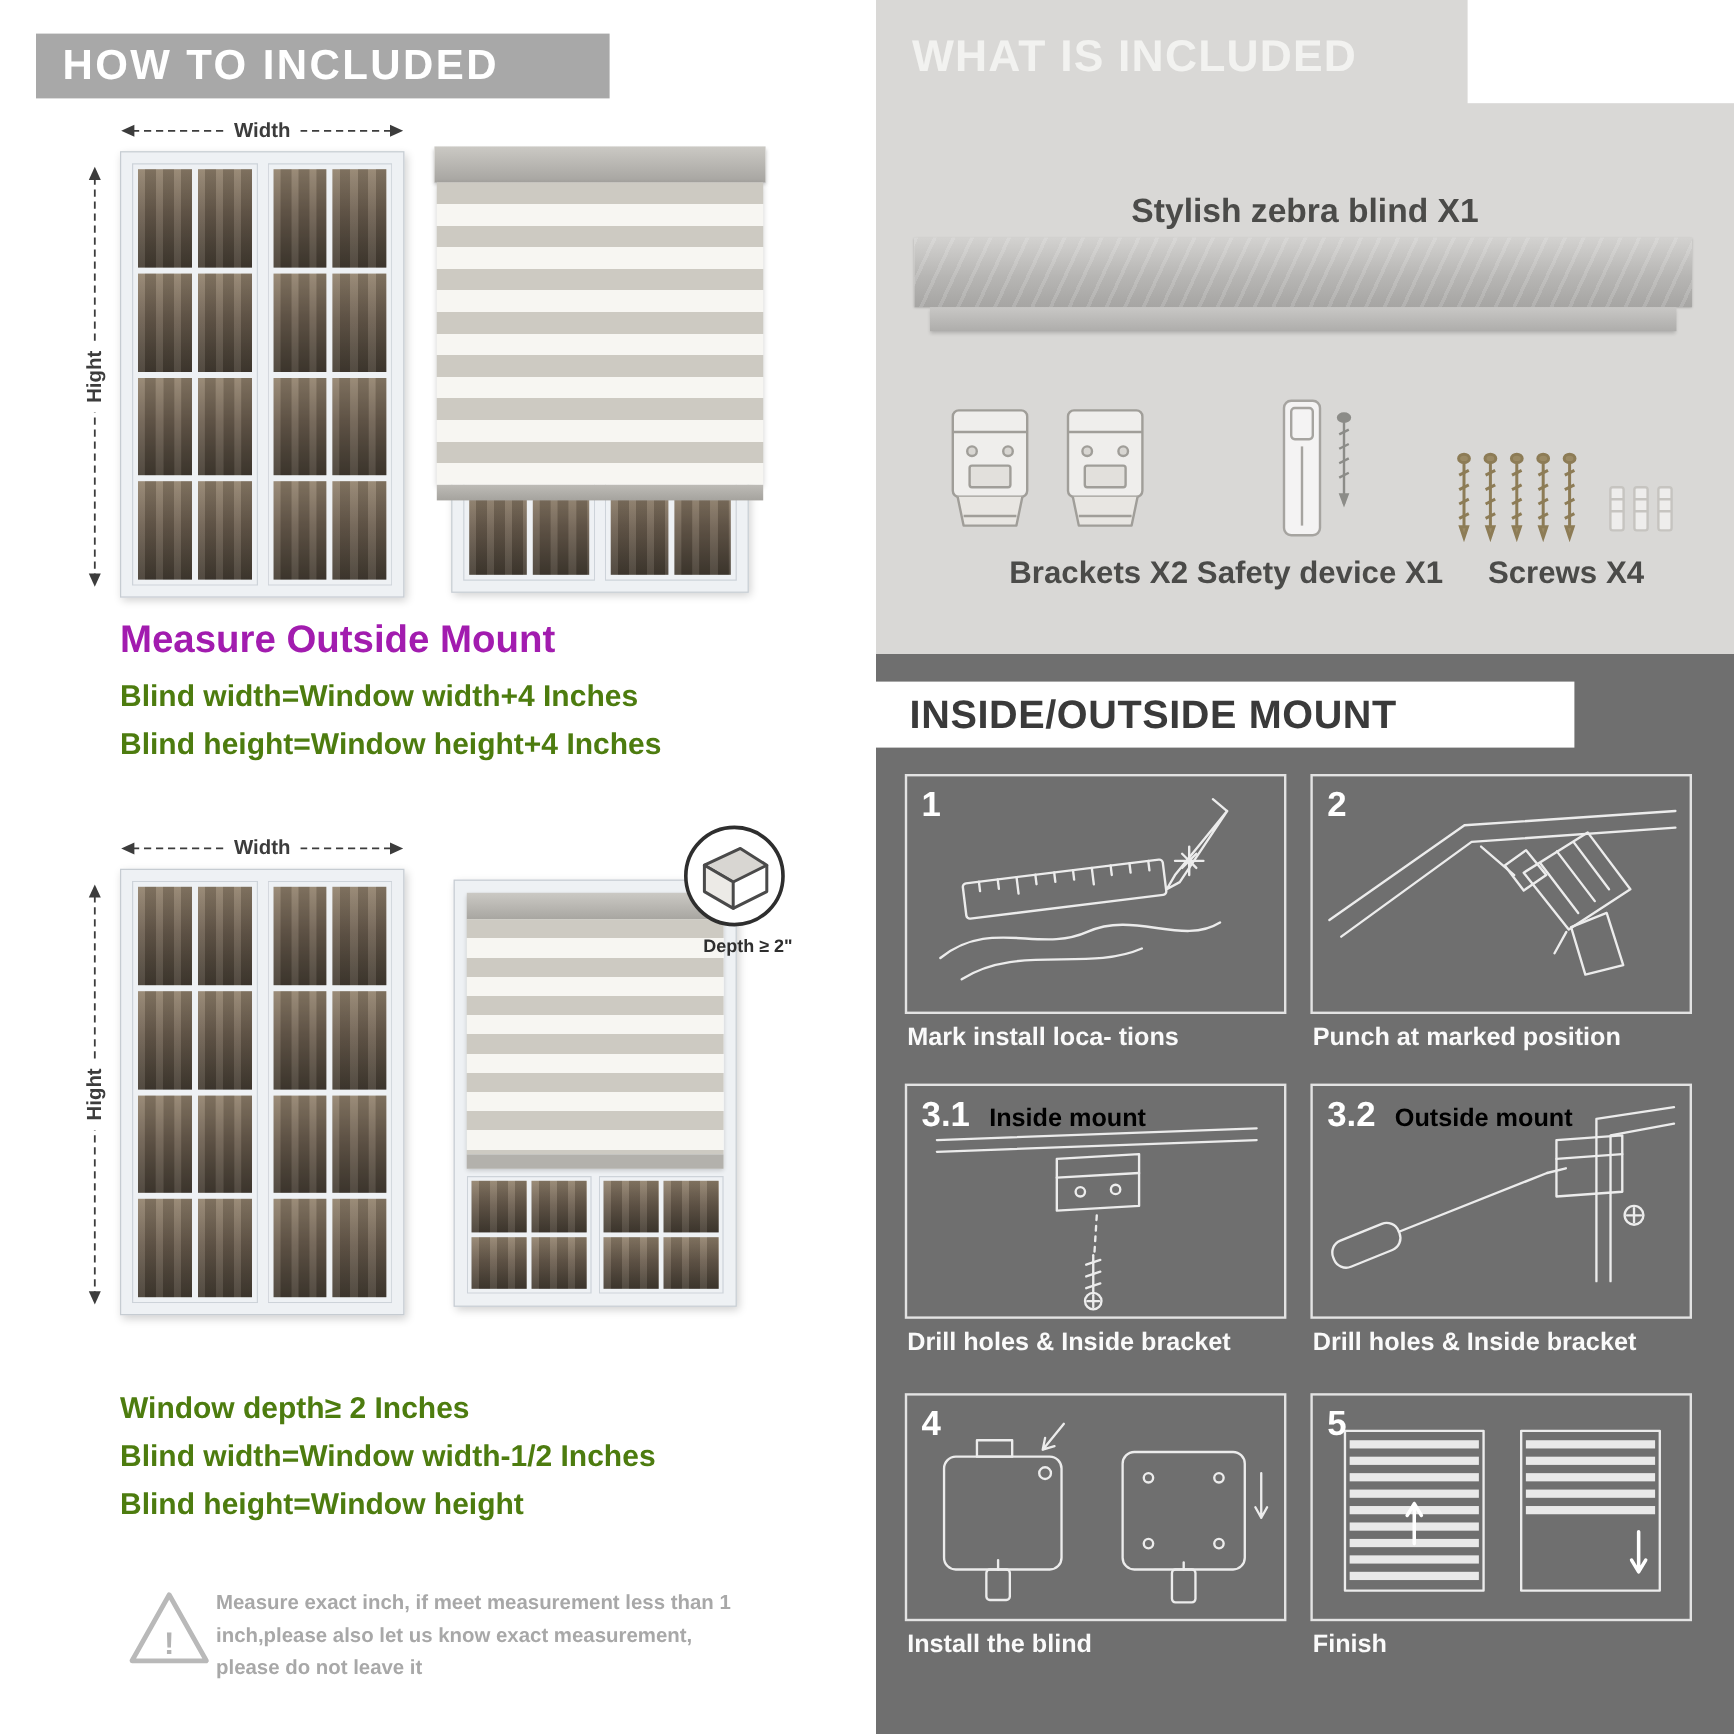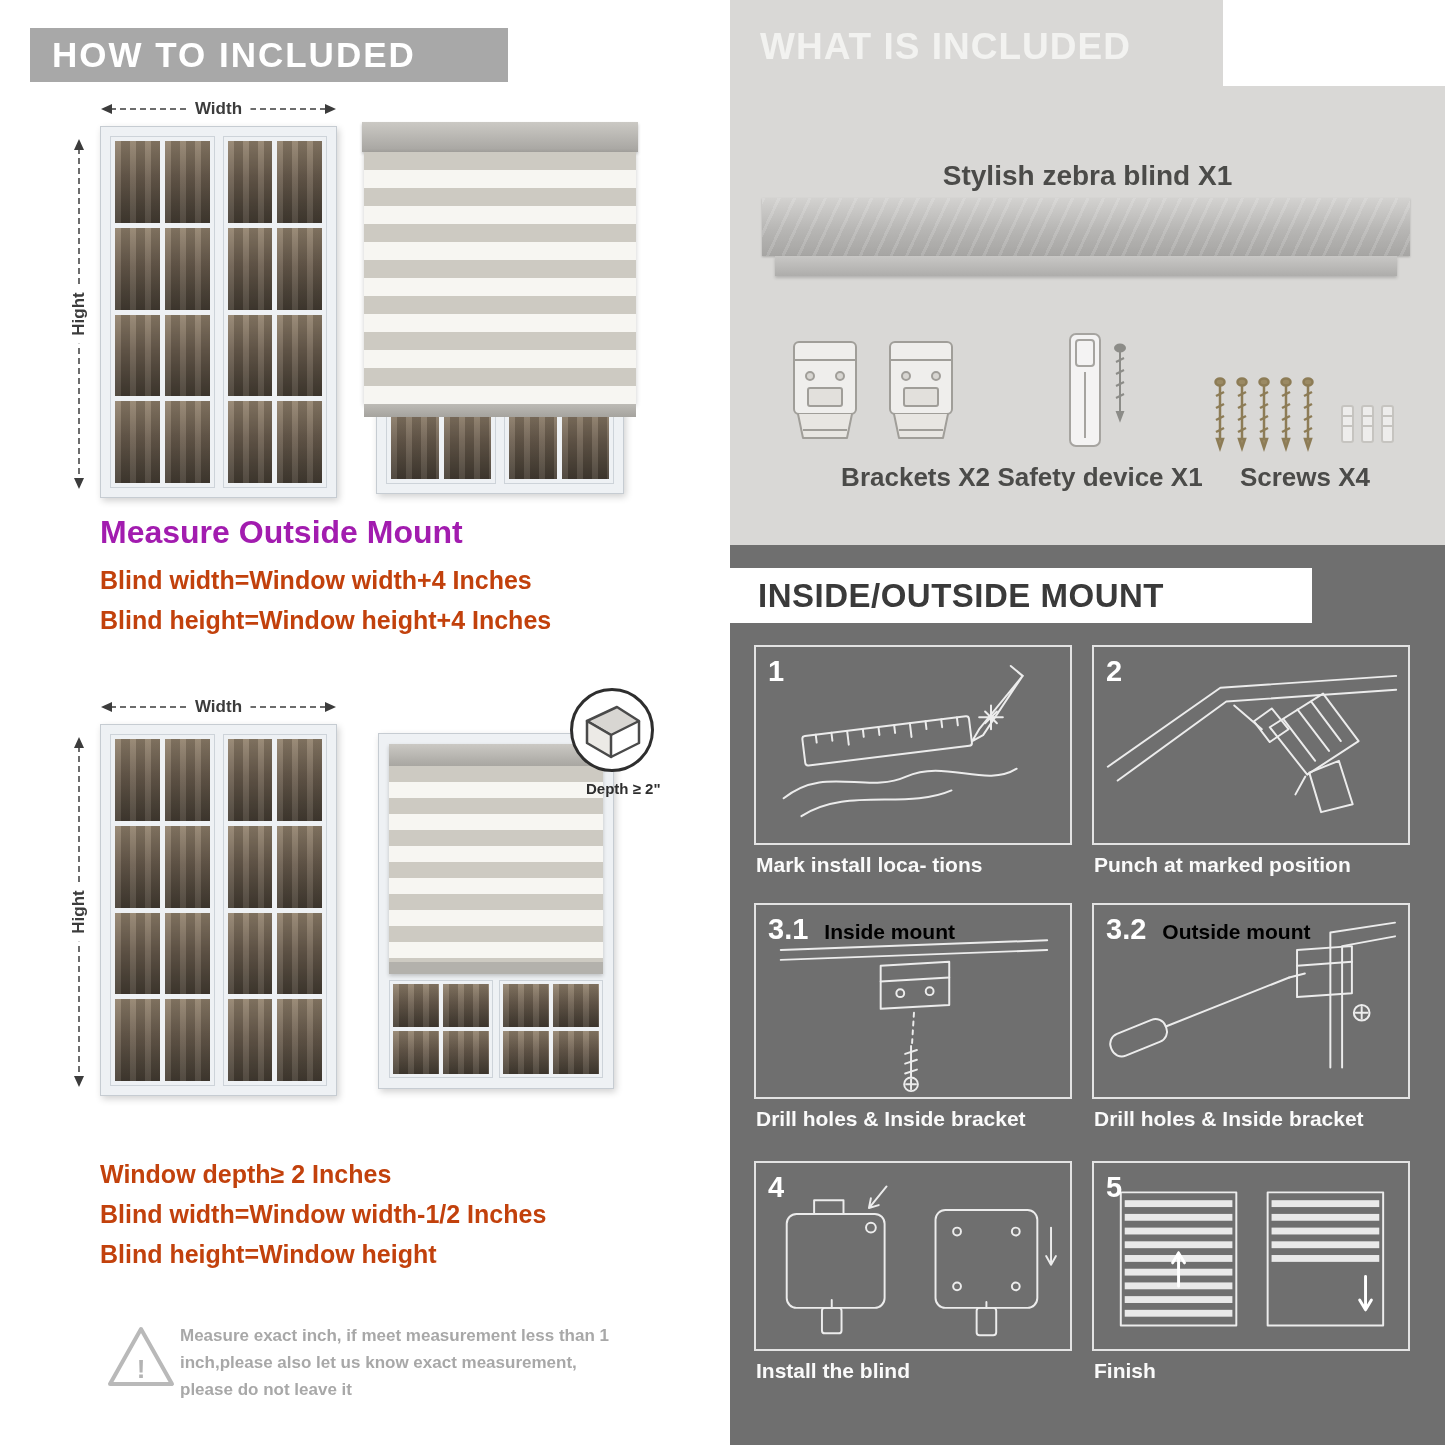--- a/index.html
+++ b/index.html
@@ -49,21 +49,21 @@
   .cassette2 { height:22px; background:linear-gradient(180deg,#cbc9c4,#a8a6a1); }
   .zebra2 { flex:1; background:repeating-linear-gradient(180deg,#cdcac2 0 16px,#f7f6f2 16px 32px); }
   .rail2 { height:12px; background:#b3b1ac; }
   .in-panes { flex:1; margin-top:6px; display:flex; gap:6px; }
   .sash2 { flex:1; box-shadow:inset 0 0 0 1px #cdd3d9; background:#eef1f4; padding:4px;
     display:grid; grid-template-columns:1fr 1fr; grid-template-rows:1fr 1fr; gap:4px; }
   .depth-circle { position:absolute; width:84px; height:84px; border-radius:50%;
     border:3px solid #2e2e2e; background:#ffffff; box-sizing:border-box; }
   .depth-label { position:absolute; font-size:15px; font-weight:bold; color:#2e2e2e; white-space:nowrap; }
   .h-dark { position:absolute; font-weight:bold; color:#a21caf; font-size:32px; }
-  .h-gray-line { position:absolute; font-weight:bold; color:#c2410c; font-size:25px; white-space:nowrap; }
+  .h-gray-line { position:absolute; font-weight:bold; color:#4d7c0f; font-size:25px; white-space:nowrap; }
   .note-text { position:absolute; left:180px; top:1322px; width:448px;
     font-size:17px; font-weight:600; color:#a8a8a8; line-height:1.6; }
   .warn-wrap { position:absolute; left:106px; top:1324px; width:70px; height:66px; }
   .warn-bang { position:absolute; left:50%; top:30px; transform:translateX(-50%);
     font-size:26px; font-weight:bold; color:#b3b3b3; }
   
   .included-section { position:absolute; left:730px; top:0; width:715px; height:545px; background:#d9d8d6; }
   .white-corner { position:absolute; right:0; top:0; width:222px; height:86px; background:#ffffff; }
   .included-title { position:absolute; left:30px; top:26px; font-size:37px; font-weight:bold;
     color:#f2f2f0; letter-spacing:1px; }

